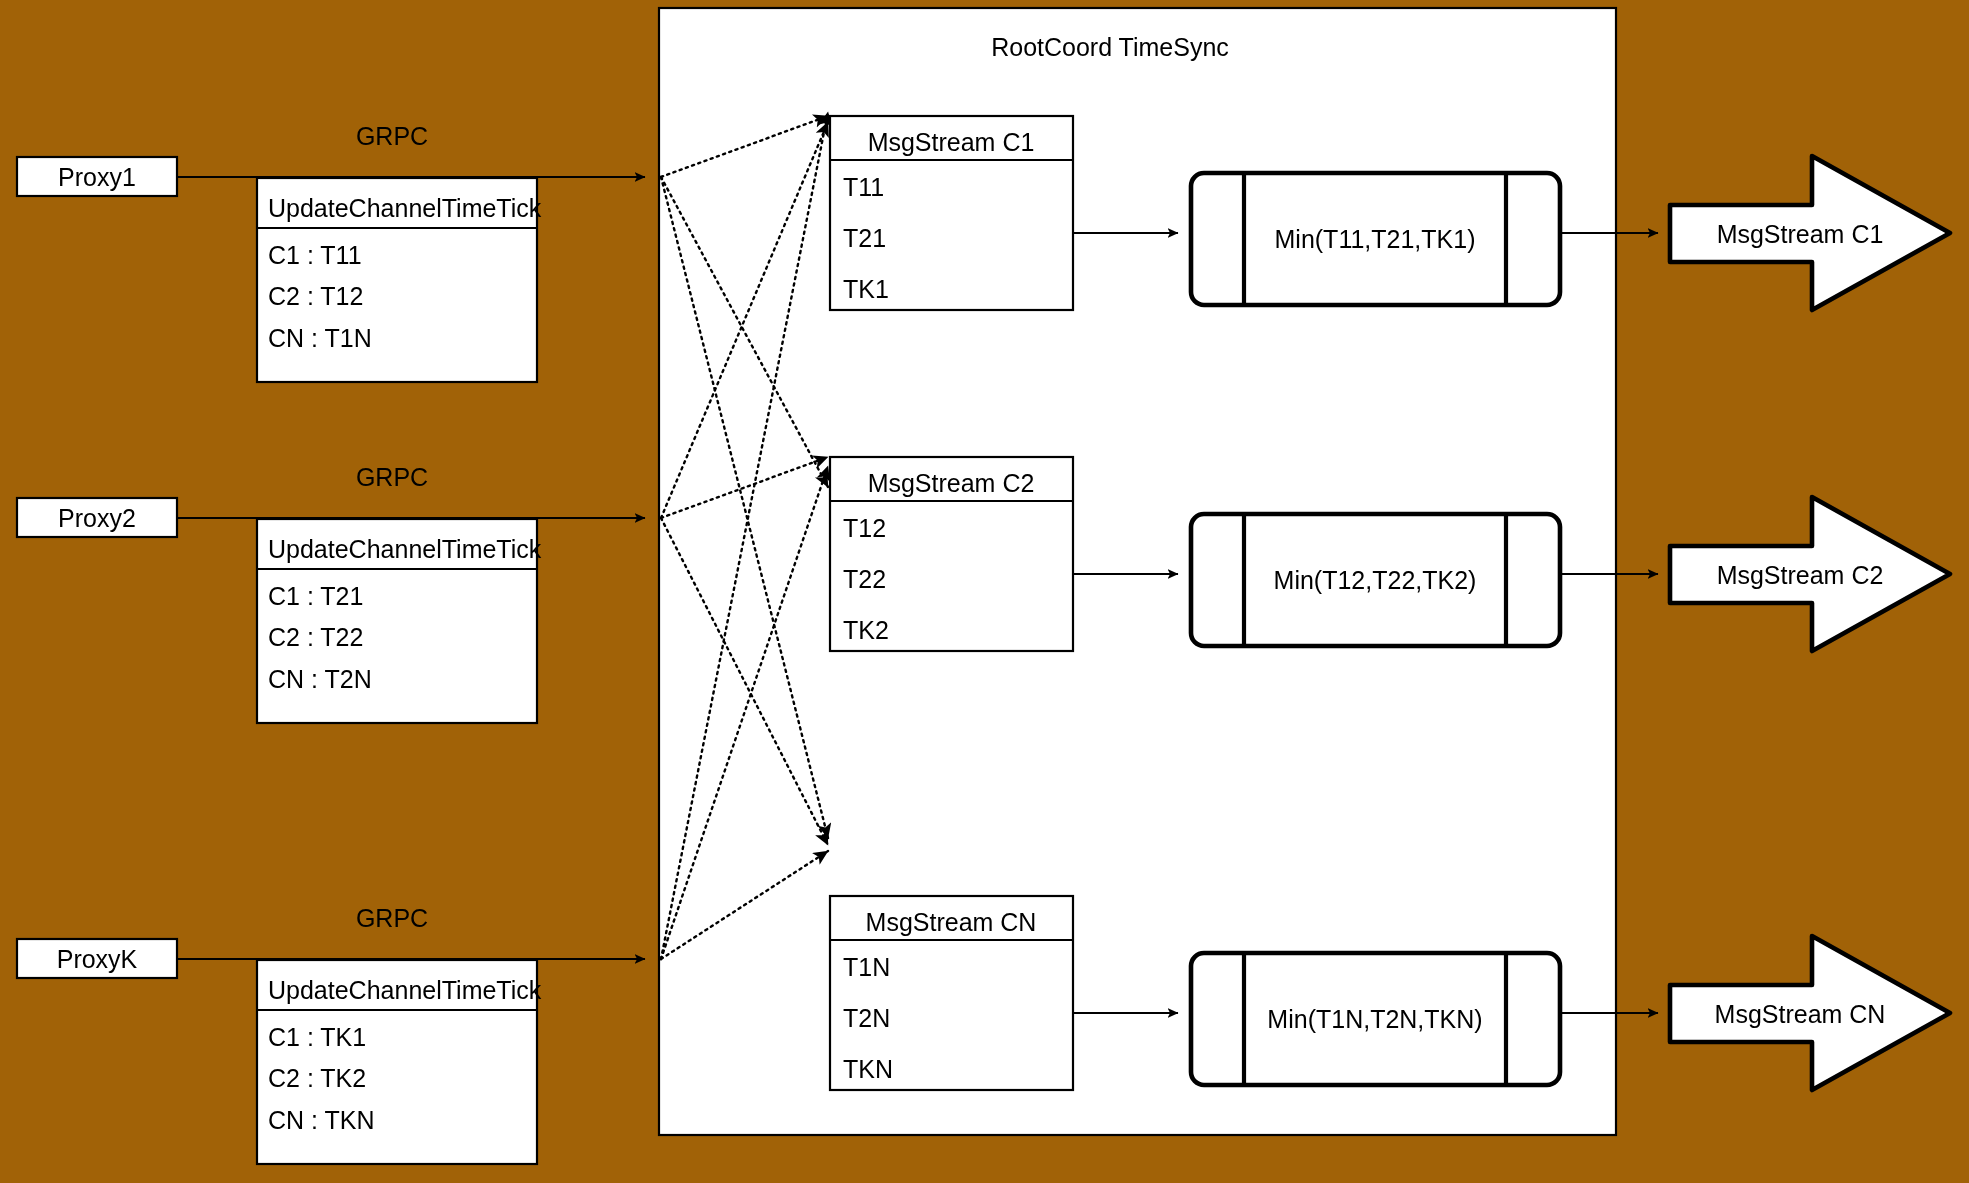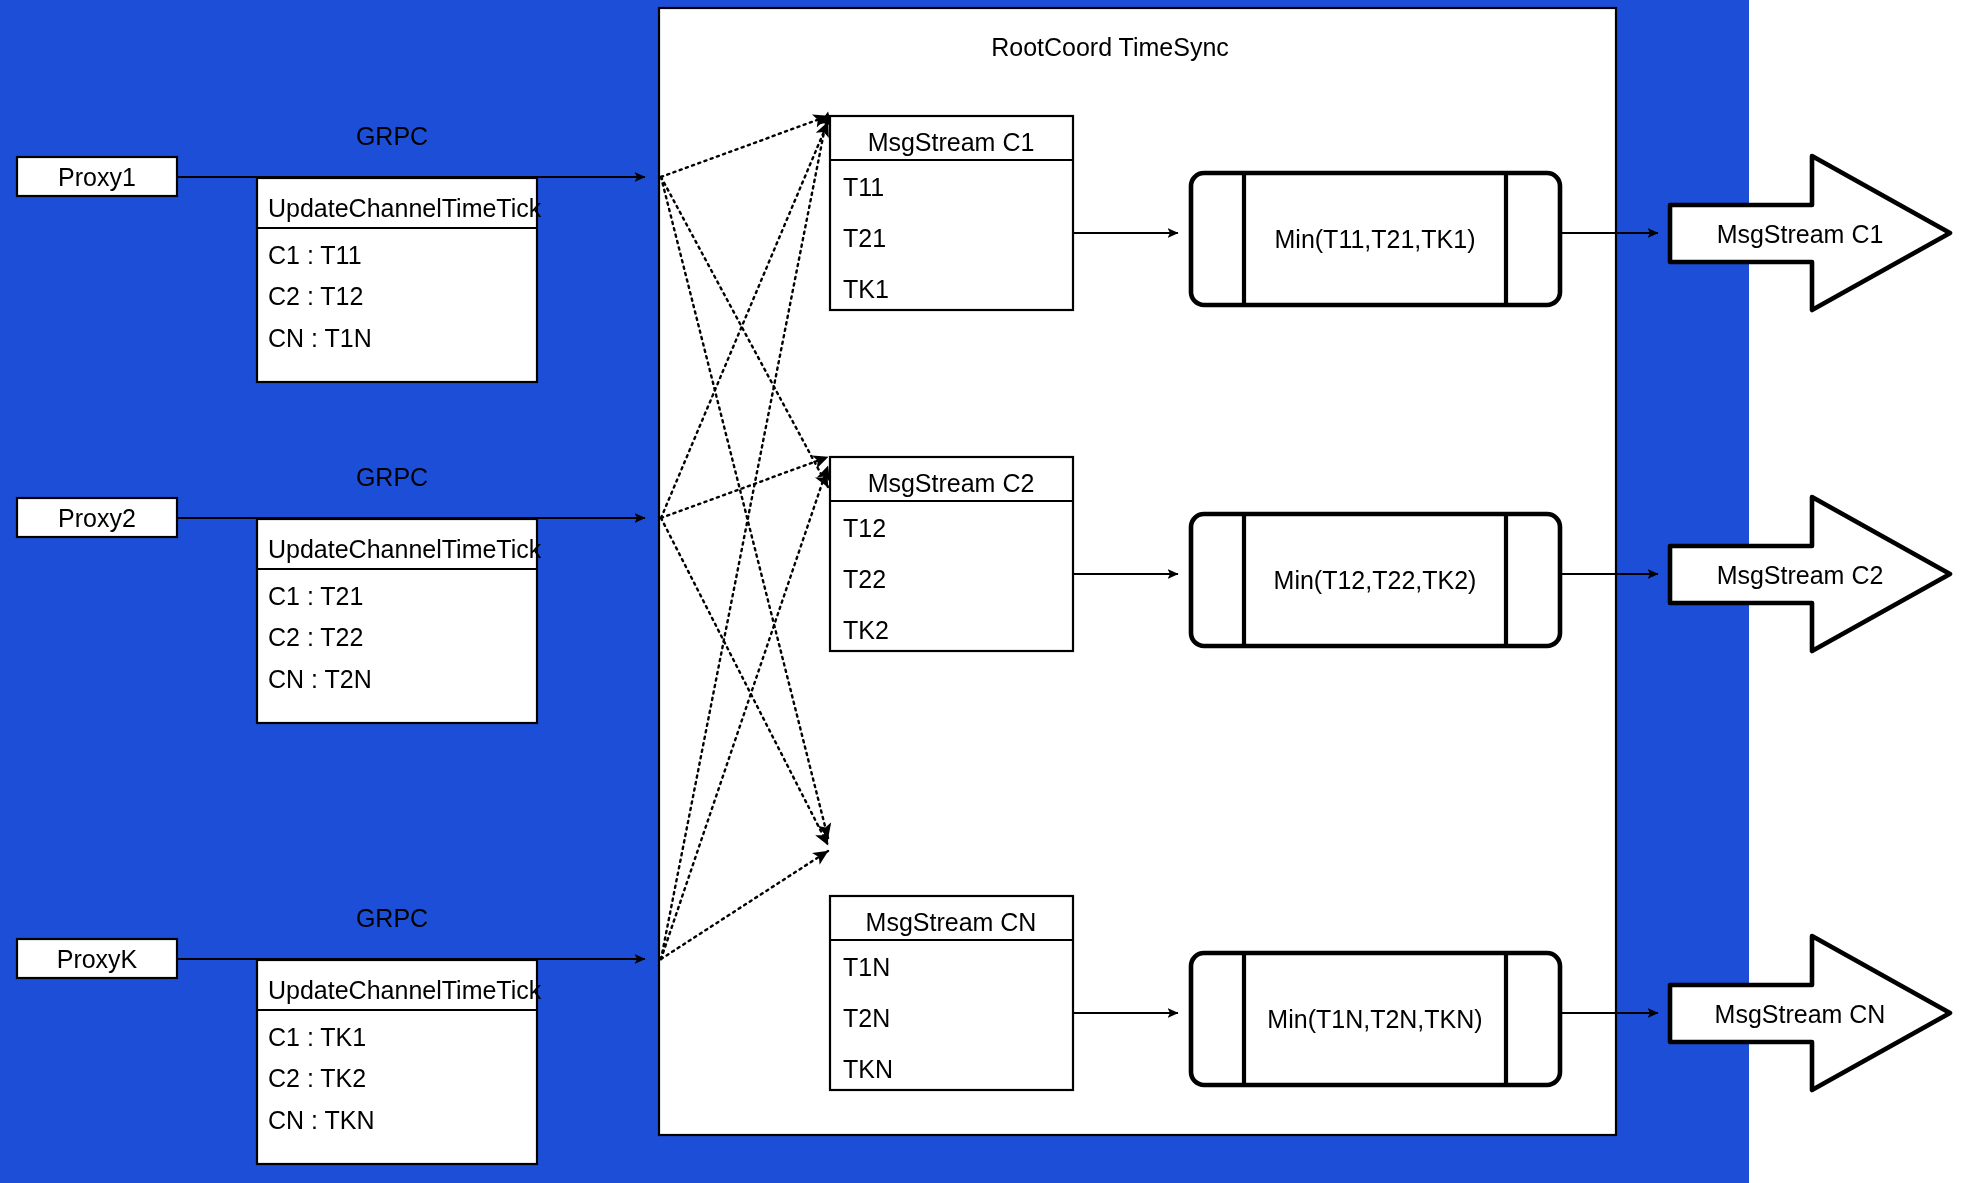--- a/index.html
+++ b/index.html
@@ -8,23 +8,23 @@
     background: #ffffff;
   }
   body {
     width: 1969px;
     height: 1183px;
     font-family: "Liberation Sans", sans-serif;
     overflow: hidden;
   }
   #stage {
     position: relative;
-    width: 1749px;
+    width: 1969px;
     height: 1183px;
-    background: #1d4ed8;
+    background: #a16207;
   }
   svg#diagram {
     position: absolute;
     inset: 0;
     width: 1969px;
     height: 1183px;
   }
   .shape-stroke {
     fill: #ffffff;
     stroke: #000000;

